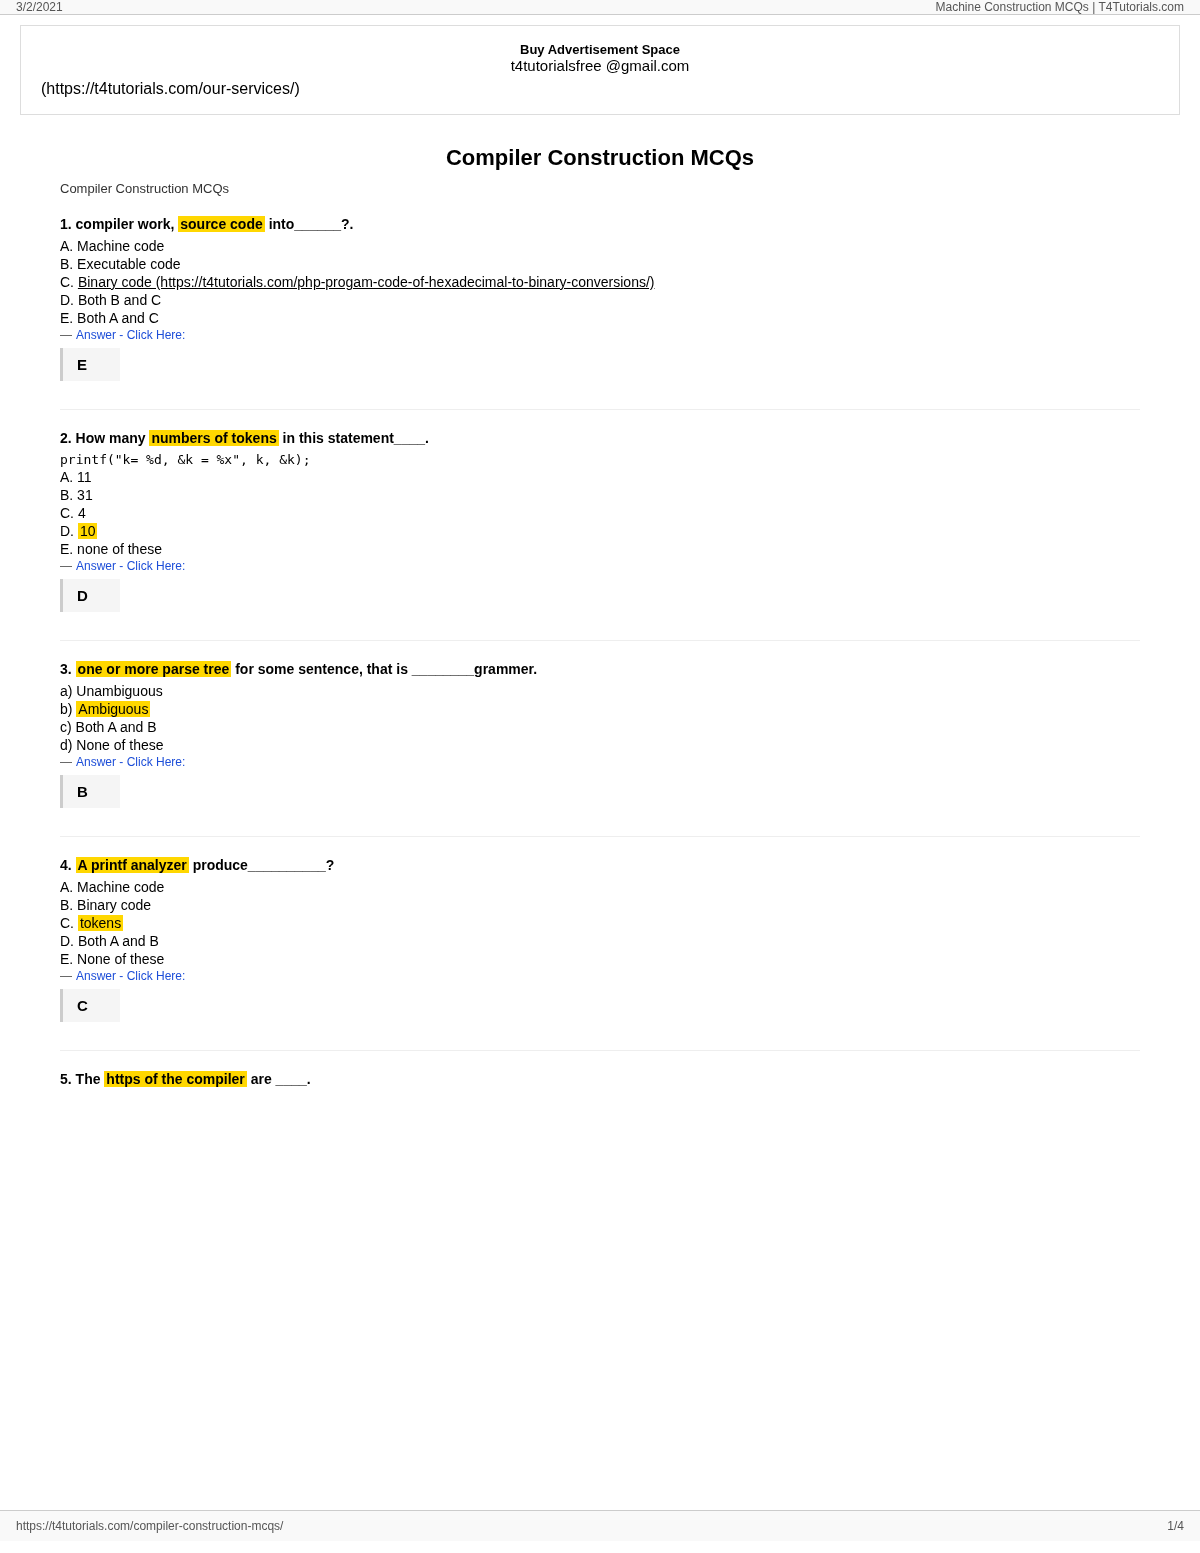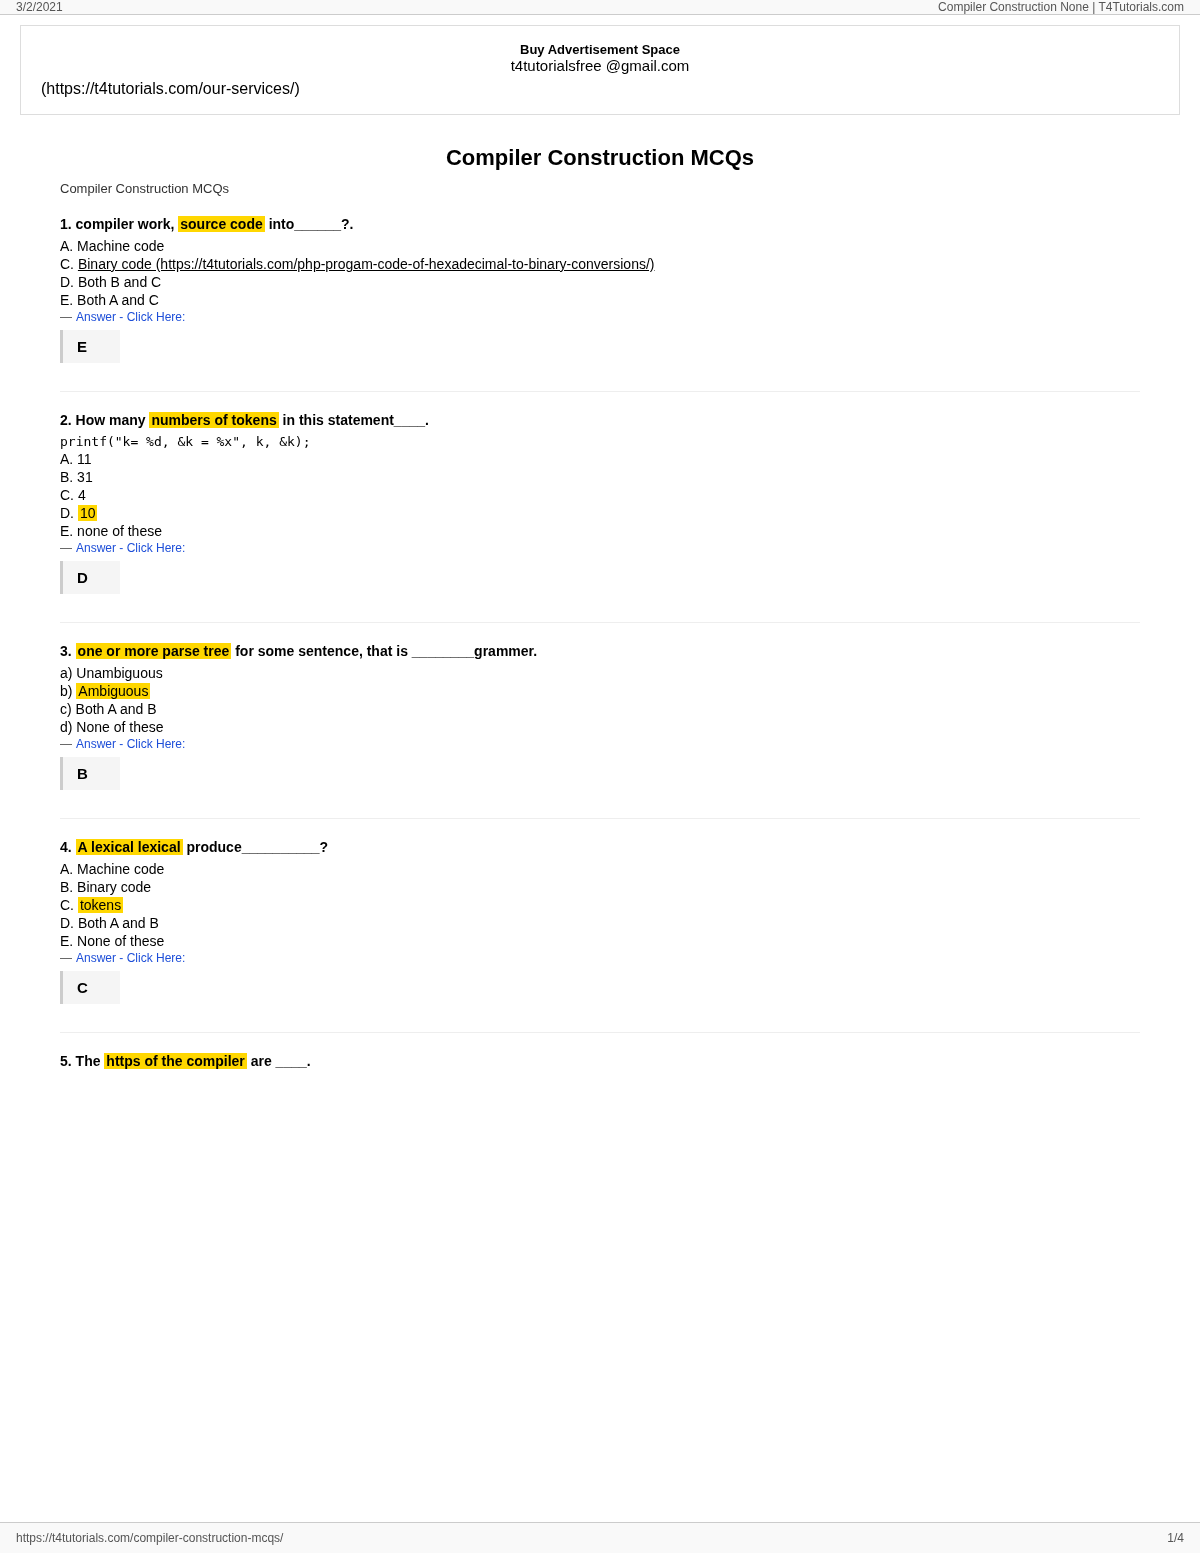--- a/index.html
+++ b/index.html
@@ -141,35 +141,35 @@
     .footer-bar {
       display: flex;
       justify-content: space-between;
       align-items: center;
       padding: 8px 16px;
       font-size: 12px;
       color: #555;
       border-top: 1px solid #ccc;
       background: #f9f9f9;
       position: fixed;
-      bottom: 0;
+      bottom: 12px;
       width: 1200px;
     }
 
     .code-text {
       font-family: monospace;
       font-size: 13px;
     }
   </style>
 </head>
 <body>
 
 <div class="browser-bar">
   <span>3/2/2021</span>
-  <span>Compiler Construction None | T4Tutorials.com</span>
+  <span>Machine Construction MCQs | T4Tutorials.com</span>
 </div>
 
 <div class="page-wrapper">
 
   <div class="ad-section">
     <div class="ad-inner">
       <span class="ad-title">Buy Advertisement Space</span>
       <span class="ad-email">t4tutorialsfree @gmail.com</span>
     </div>
     <a class="ad-link">(https://t4tutorials.com/our-services/)</a>
@@ -179,20 +179,21 @@
 
     <h1 class="main-title">Compiler Construction MCQs</h1>
     <div class="breadcrumb">Compiler Construction MCQs</div>
 
     <div class="question-block">
       <div class="question-text">
         <span>1.</span>
         <span> compiler work, </span><span class="highlight">source code</span><span> into______?.</span>
       </div>
       <div class="option">A. Machine code</div>
+      <div class="option">B. Executable code</div>
       <div class="option">C. <a href="#">Binary code (https://t4tutorials.com/php-progam-code-of-hexadecimal-to-binary-conversions/)</a></div>
       <div class="option">D. Both B and C</div>
       <div class="option">E. Both A and C</div>
       <div class="answer-toggle">
         <span>Answer - Click Here:</span>
       </div>
       <div class="answer-box">E</div>
     </div>
 
     <hr class="divider">
@@ -229,21 +230,21 @@
         <span>Answer - Click Here:</span>
       </div>
       <div class="answer-box">B</div>
     </div>
 
     <hr class="divider">
 
     <div class="question-block">
       <div class="question-text">
         <span>4.</span>
-        <span> </span><span class="highlight">A lexical lexical</span><span> produce__________?</span>
+        <span> </span><span class="highlight">A printf analyzer</span><span> produce__________?</span>
       </div>
       <div class="option">A. Machine code</div>
       <div class="option">B. Binary code</div>
       <div class="option">C. <span class="highlight">tokens</span></div>
       <div class="option">D. Both A and B</div>
       <div class="option">E. None of these</div>
       <div class="answer-toggle">
         <span>Answer - Click Here:</span>
       </div>
       <div class="answer-box">C</div>

